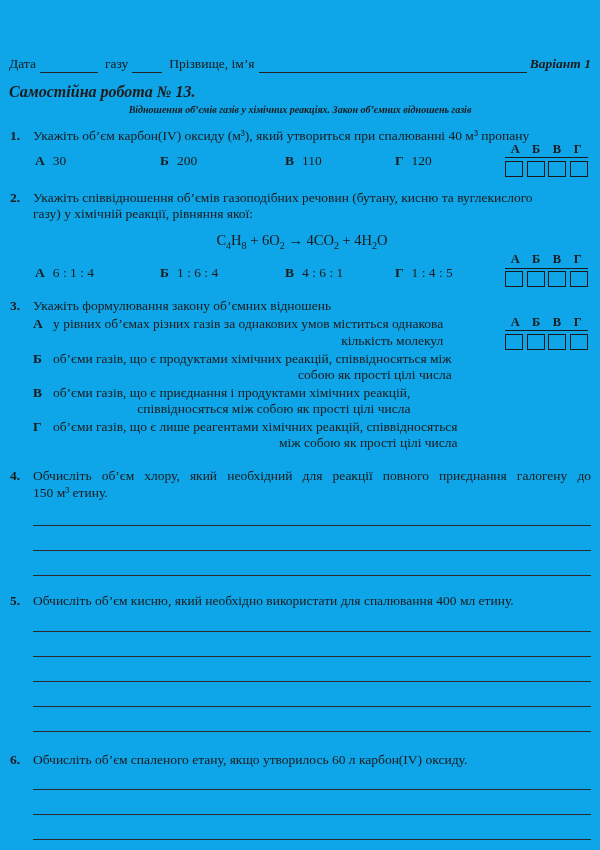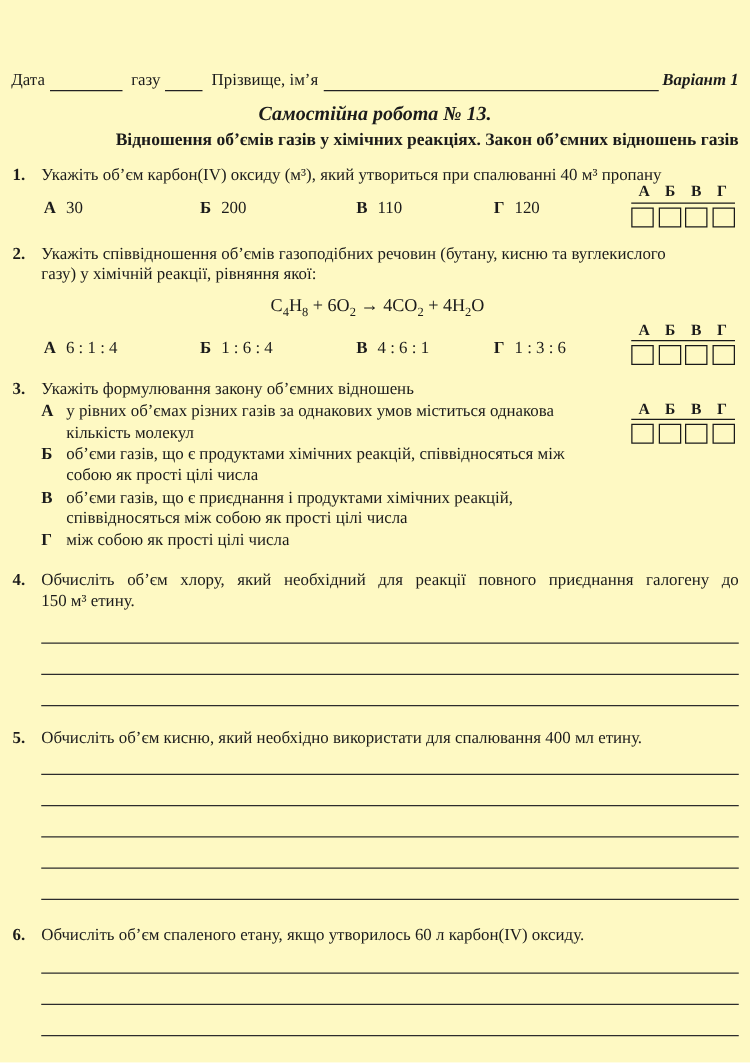--- a/index.html
+++ b/index.html
@@ -1,35 +1,35 @@
 <!DOCTYPE html>
 <html><head>
 <meta charset="utf-8">
 <style>
   * { margin:0; padding:0; box-sizing:border-box; }
   html,body { background:#ffffff; }
   body { width:600px; margin:0; }
   .page {
     position:relative; width:600px; height:850px; overflow:hidden;
-    background:#fef9c3; color:#1b1b1b;
+    background:#0ea5e9; color:#1b1b1b;
     font-family:"Liberation Serif","DejaVu Serif",serif;
     font-size:13.5px; line-height:1.23;
     padding:14px 9px 0 9px;
   }
   
   .hdr { display:flex; align-items:flex-end; white-space:nowrap; font-size:13.5px; }
   .hlabel { padding-right:4px; }
   .blank { display:inline-block; border-bottom:1.2px solid #222; height:15px; }
   .b-date { width:58px; margin-right:7px; }
   .b-class { width:30px; margin-right:7px; }
   .b-name { flex:1; }
   .variant { font-weight:700; font-style:italic; padding-left:3px;margin-top:42px; }
   
-  .title { text-align:center; font-weight:700; font-style:italic; font-size:16px; margin-top:9px; }
-  .subtitle { text-align:right; font-weight:700; font-size:14px; margin-top:3px; }
+  .title { text-align:left; font-weight:700; font-style:italic; font-size:16px; margin-top:9px; }
+  .subtitle { text-align:center; font-weight:700; font-style:italic; font-size:10px; margin-top:3px; }
   
   .q { position:relative; padding-left:24px; }
   .qnum { position:absolute; left:1px; top:0; font-weight:700; }
   .q1 { margin-top:11px; }
   .q2 { margin-top:20px; }
   .q3 { margin-top:16px; }
   .q4 { margin-top:16px; }
   .q5 { margin-top:17px; }
   .q6 { margin-top:20px; }
   .jline { display:block; text-align:justify; text-align-last:justify; }
@@ -47,21 +47,21 @@
   .agb { display:flex; gap:3.5px; margin-top:2.5px; }
   .sq { flex:1; height:16px; border:1.7px solid #1a1a1a; background:transparent; }
   
   .equation { text-align:center; margin-top:9px; font-size:14.5px; margin-right:20px; }
   .equation sub { font-size:10px; }
   
   .stmts { margin-top:2px; }
   .stmt { display:flex; margin-top:1px; }
   .stmt .sl { width:20px; font-weight:700; flex:0 0 20px; }
   .stmt .sb { max-width:452px; }
-  .stmt .sline { display:block; }
+  .stmt .sline { display:block;text-align:right; }
   
   .anslines { margin-top:0; }
   .ansline { height:25px; border-bottom:1.5px solid #2c2c2c; }
   .anslines.short-first .ansline:first-child { height:22px; }
 </style>
 </head>
 <body>
 
 <div class="page">
 
@@ -130,21 +130,21 @@
       <span class="opt o2">
           <b>Б</b>
           <span>1 : 6 : 4</span>
         </span>
       <span class="opt o3">
           <b>В</b>
           <span>4 : 6 : 1</span>
         </span>
       <span class="opt o4">
           <b>Г</b>
-          <span>1 : 3 : 6</span>
+          <span>1 : 4 : 5</span>
         </span>
     </div>
     <div class="agrid" style="top:63px">
       <div class="agl">
         <span>А</span>
         <span>Б</span>
         <span>В</span>
         <span>Г</span>
       </div>
       <div class="agb">
@@ -177,20 +177,21 @@
       <div class="stmt">
         <span class="sl">В</span>
         <span class="sb">
           <span class="sline">об’єми газів, що є приєднання і продуктами хімічних реакцій,</span>
           <span class="sline">співвідносяться між собою як прості цілі числа</span>
         </span>
       </div>
       <div class="stmt">
         <span class="sl">Г</span>
         <span class="sb">
+          <span class="sline">об’єми газів, що є лише реагентами хімічних реакцій, співвідносяться</span>
           <span class="sline">між собою як прості цілі числа</span>
         </span>
       </div>
     </div>
     <div class="agrid" style="top:18px">
       <div class="agl">
         <span>А</span>
         <span>Б</span>
         <span>В</span>
         <span>Г</span>

